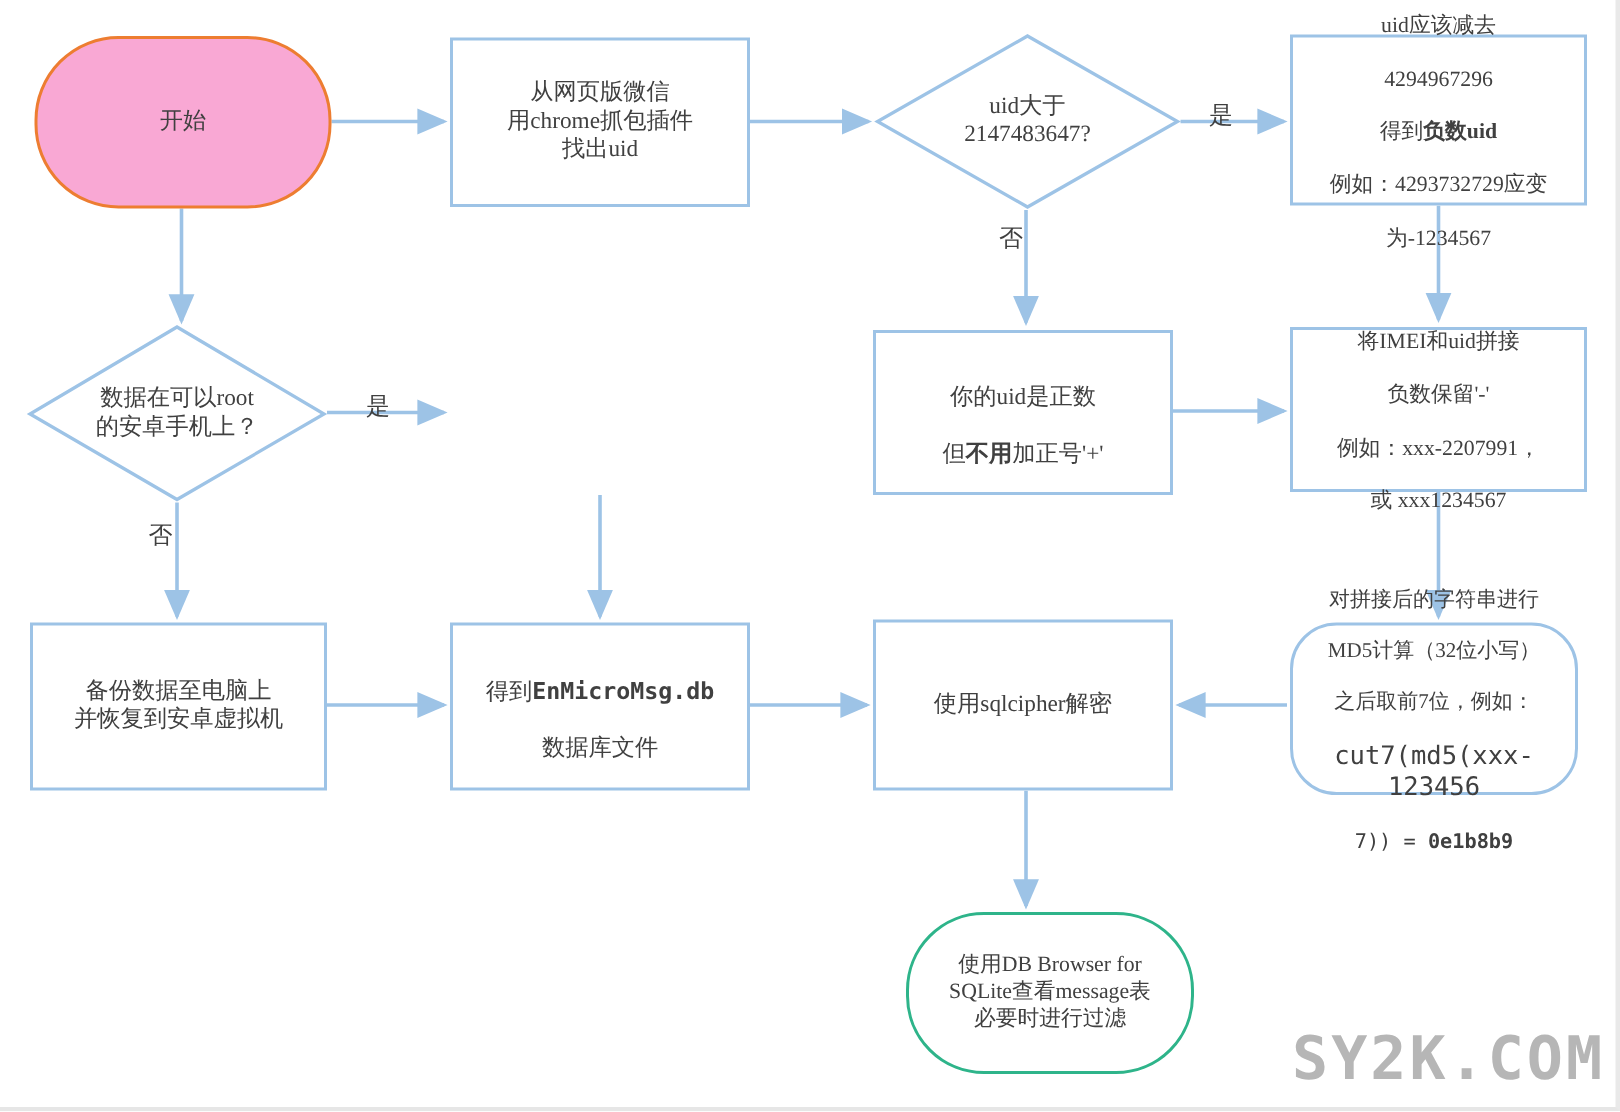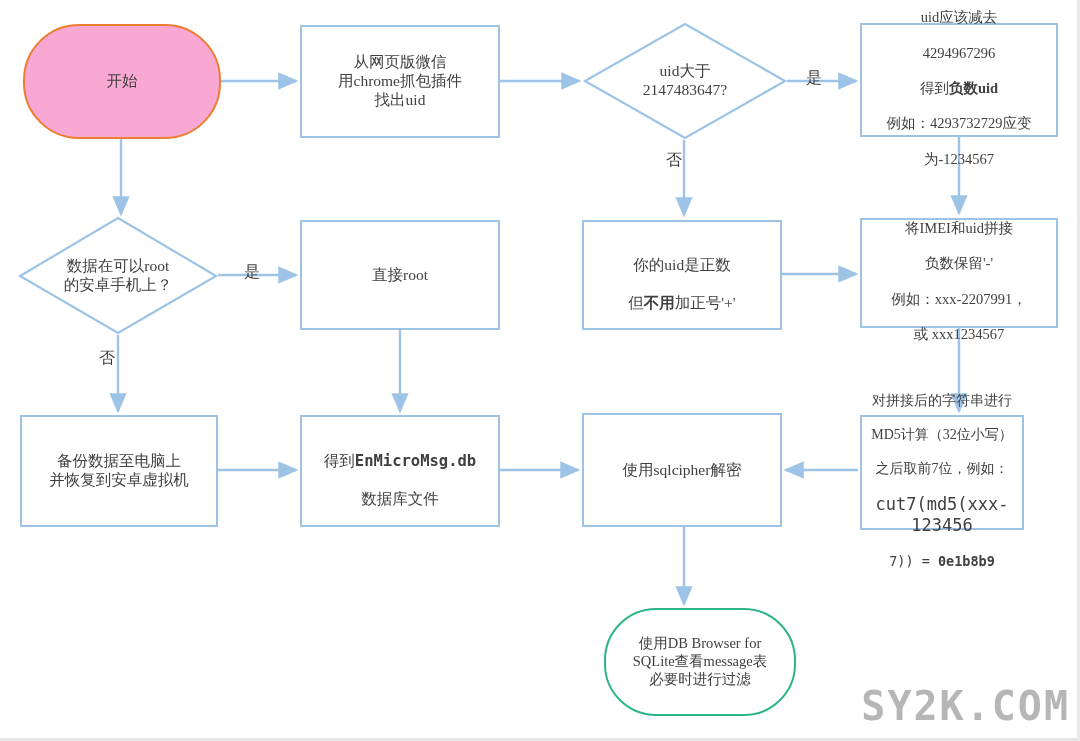--- a/index.html
+++ b/index.html
@@ -182,23 +182,20 @@
   </div>
 
   <div class="diamond-wrap" style="left:18px; top:216px; width:200px; height:119px;">
     <svg width="200" height="119">
       <polygon points="100,2 198,60 100,117 2,60" fill="#ffffff" stroke="#9dc3e6" stroke-width="2.2"></polygon>
     </svg>
     <div class="diamond-label">数据在可以root
 的安卓手机上？</div>
   </div>
 
-  <div class="node proc" style="left:300px; top:220px; width:200px; height:110px;">
-    <span class="txt">直接root</span>
-  </div>
 
   <div class="node proc" style="left:582px; top:220px; width:200px; height:110px;">
     <span class="txt">
       <span>你的uid是正数</span><br>
       <span>但</span><b>不用</b><span>加正号'+'</span>
     </span>
   </div>
 
   <div class="node proc" style="left:860px; top:218px; width:198px; height:110px; font-size:14.5px;">
     <span class="txt">
@@ -218,21 +215,21 @@
     <span class="txt">使用sqlcipher解密</span>
   </div>
 
   <div class="node proc" style="left:300px; top:415px; width:200px; height:112px;">
     <span class="txt">
       <span>得到</span><b class="mono">EnMicroMsg.db</b><br>
       <span>数据库文件</span>
     </span>
   </div>
 
-  <div class="node proc" style="left:860px; top:415px; width:164px; height:115px; font-size:14px;">
+  <div class="node proc" style="left:860px; top:415px; width:192px; height:115px; font-size:14px;border-radius:31px;">
     <span class="txt">
       <span>对拼接后的字符串进行</span><br>
       <span>MD5计算（32位小写）</span><br>
       <span>之后取前7位，例如：</span><br>
       <span class="mono" style="font-size:17px">cut7(md5(xxx-123456</span><br>
       <span class="mono" style="font-size:13.5px">7)) = </span><b class="mono" style="font-size:13.5px">0e1b8b9</b>
     </span>
   </div>
 
   <div class="node term-end" style="left:604px; top:608px; width:192px; height:108px;">

